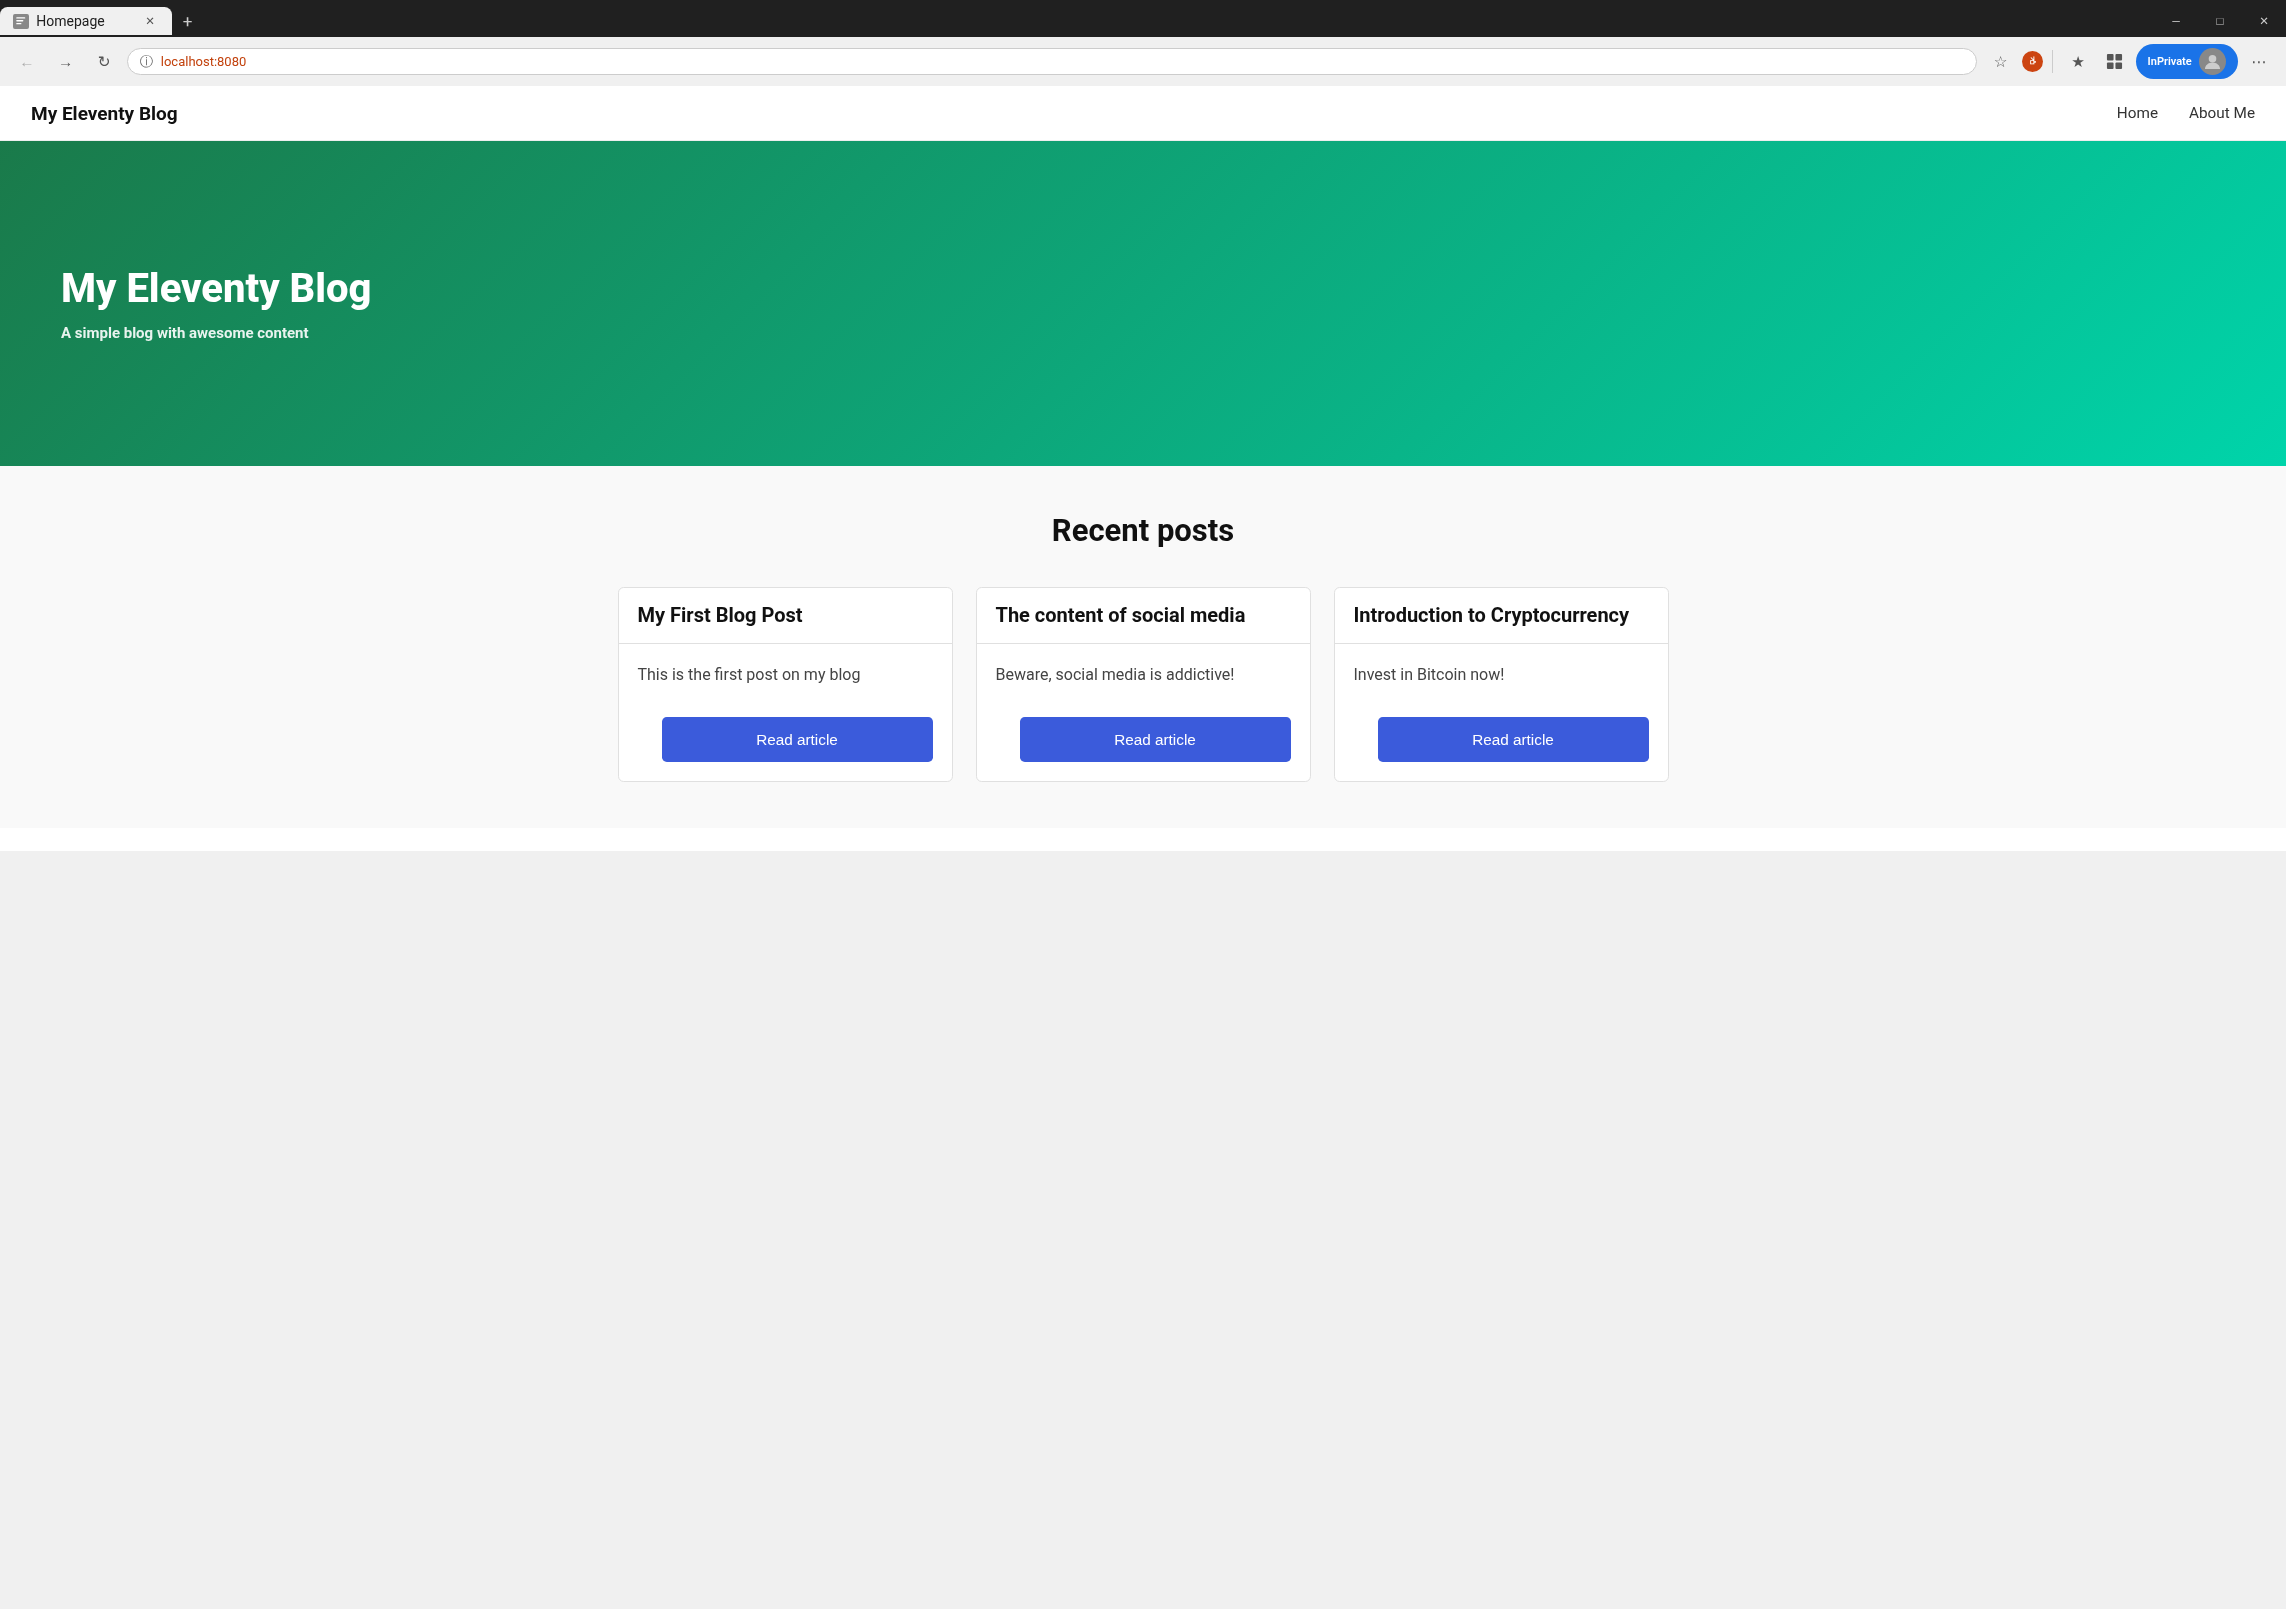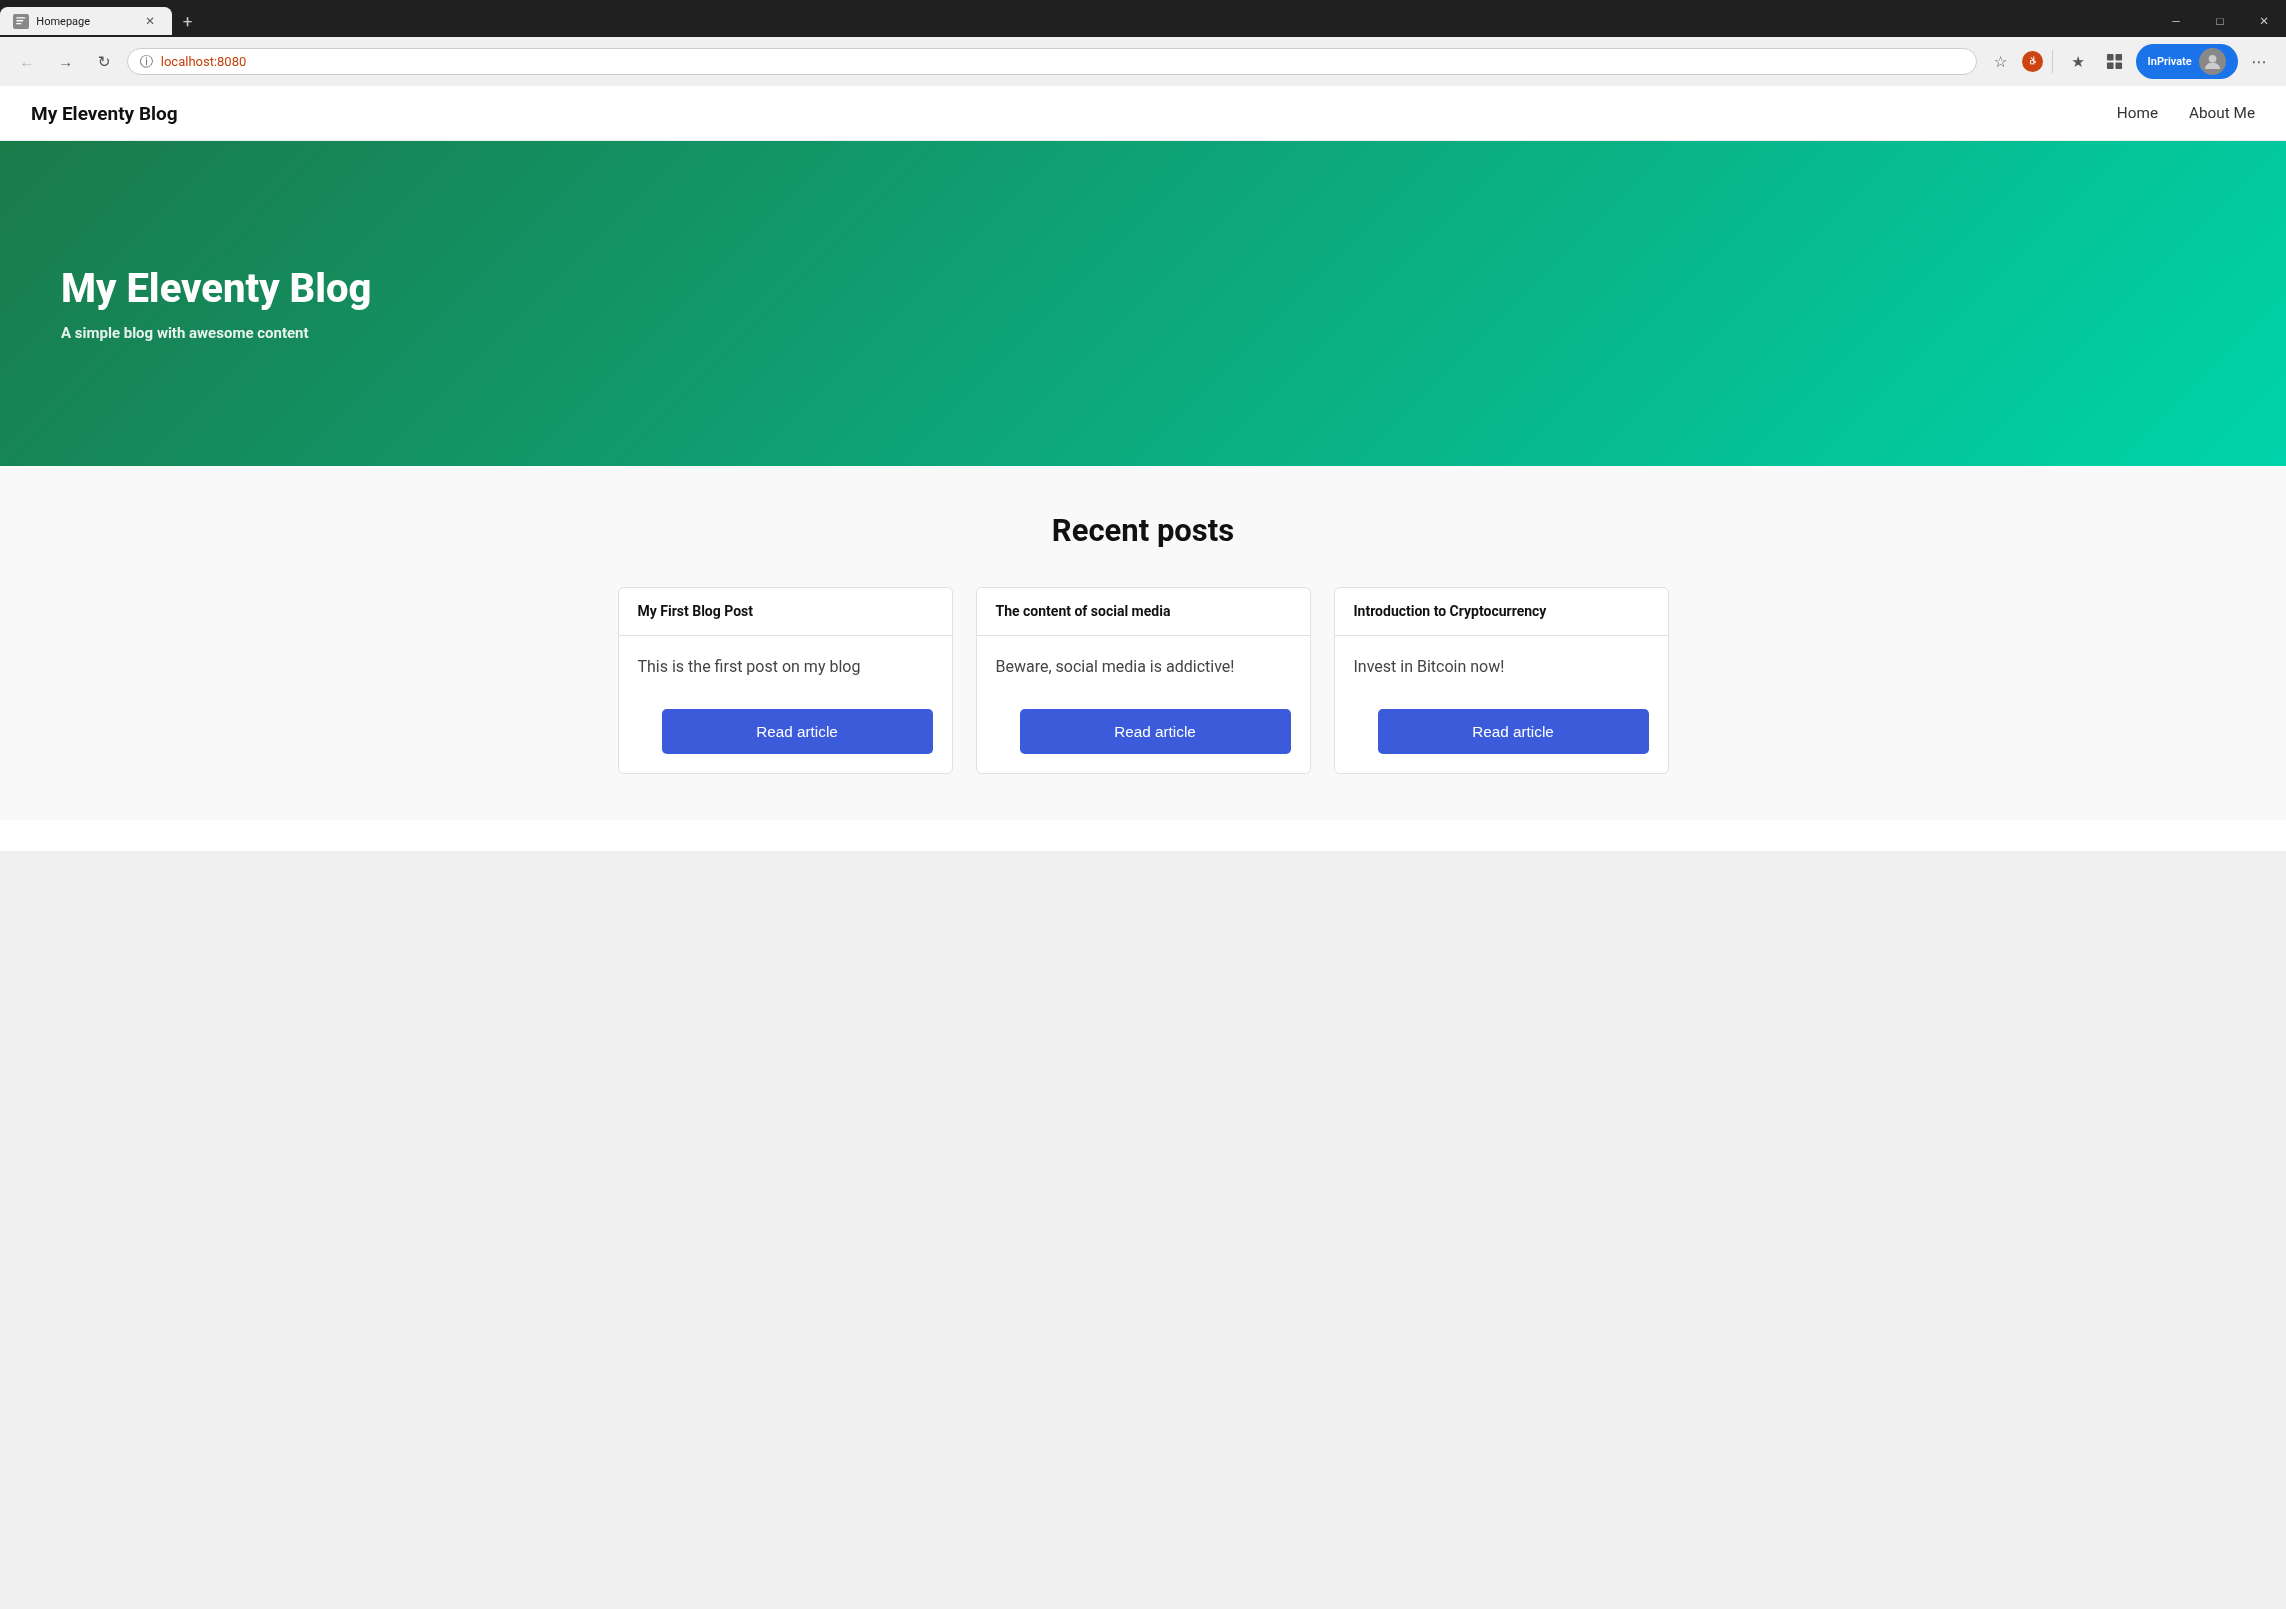--- a/index.html
+++ b/index.html
@@ -3,21 +3,21 @@
   <meta charset="utf-8">
   <style>
     * { box-sizing: border-box; margin: 0; padding: 0; }
     body { font-family: -apple-system, BlinkMacSystemFont, 'Segoe UI', Roboto, sans-serif; background: #f0f0f0; }
 
     
     .browser-frame { width: 100%; background: #202020; }
     .title-bar { display: flex; align-items: center; padding: 5.7px 0 0 0; background: #202020; }
     .tab { display: flex; align-items: center; background: #f0f0f0; border-radius: 7.6px 7.6px 0 0; padding: 5.7px 13.4px; min-width: 172px; max-width: 210px; gap: 7.6px; }
     .tab-icon { width: 15.3px; height: 15.3px; background: #888; border-radius: 1.9px; display: flex; align-items: center; justify-content: center; }
-    .tab-title { font-size: 11px; color: #202020; flex: 1; white-space: nowrap; overflow: hidden; text-overflow: ellipsis; }
+    .tab-title { font-size: 14px; color: #202020; flex: 1; white-space: nowrap; overflow: hidden; text-overflow: ellipsis; }
     .tab-close { width: 17px; height: 17px; display: flex; align-items: center; justify-content: center; color: #555; font-size: 11.5px; cursor: pointer; border-radius: 50%; }
     .new-tab-btn { width: 31px; height: 31px; display: flex; align-items: center; justify-content: center; color: #ccc; font-size: 17px; cursor: pointer; }
     .window-controls { margin-left: auto; display: flex; align-items: center; }
     .win-btn { width: 44px; height: 31px; display: flex; align-items: center; justify-content: center; color: #ccc; font-size: 11.5px; cursor: pointer; }
 
     .toolbar { display: flex; align-items: center; background: #f0f0f0; padding: 7.6px 11.5px; gap: 7.6px; }
     .nav-btn { width: 31px; height: 31px; display: flex; align-items: center; justify-content: center; border-radius: 50%; cursor: pointer; color: #555; font-size: 15.3px; }
     .nav-btn.disabled { color: #aaa; cursor: default; }
     .address-bar { flex: 1; display: flex; align-items: center; background: #fff; border: 1px solid #ccc; border-radius: 19px; padding: 3.8px 11.5px; gap: 7.6px; }
     .address-info { color: #666; font-size: 13.4px; }
@@ -38,21 +38,21 @@
     .hero { background: linear-gradient(135deg, #1a7a4a 0%, #00d4aa 100%); padding: 76px 61px; min-height: 325px; display: flex; flex-direction: column; justify-content: center; }
     .hero-title { font-size: 40px; font-weight: 800; color: #fff; margin-bottom: 11.5px; }
     .hero-subtitle { font-size: 15px; color: rgba(255,255,255,0.9); font-weight: bold; }
 
     .main-content { padding: 46px 23px; background: #f9f9f9; }
     .section-title { font-size: 31px; font-weight: 700; color: #111; text-align: center; margin-bottom: 38px; }
 
     .posts-grid { display: grid; grid-template-columns: repeat(3, 1fr); gap: 23px; max-width: 1051px; margin: 0 auto; }
     .post-card { background: #fff; border: 1px solid #e0e0e0; border-radius: 5.7px; overflow: hidden; display: flex; flex-direction: column; }
     .post-card-header { padding: 15.3px 19px; border-bottom: 1px solid #e0e0e0; }
-    .post-card-title { font-size: 14px; font-weight: 700; color: #111; }
+    .post-card-title { font-size: 20px; font-weight: 700; color: #111; }
     .post-card-body { padding: 19px; flex: 1; }
     .post-card-excerpt { font-size: 16px; color: #444; line-height: 1.5; }
     .post-card-footer { padding: 11.5px 19px 19px; margin-left: 24px; }
     .read-article-btn { display: block; width: 100%; background: #3b5bdb; color: #fff; border: none; border-radius: 4.8px; padding: 13.4px; font-size: 15.3px; font-weight: 500; text-align: center; cursor: pointer; }
   </style>
 </head>
 <body>
 
 <div class="browser-frame">
 

